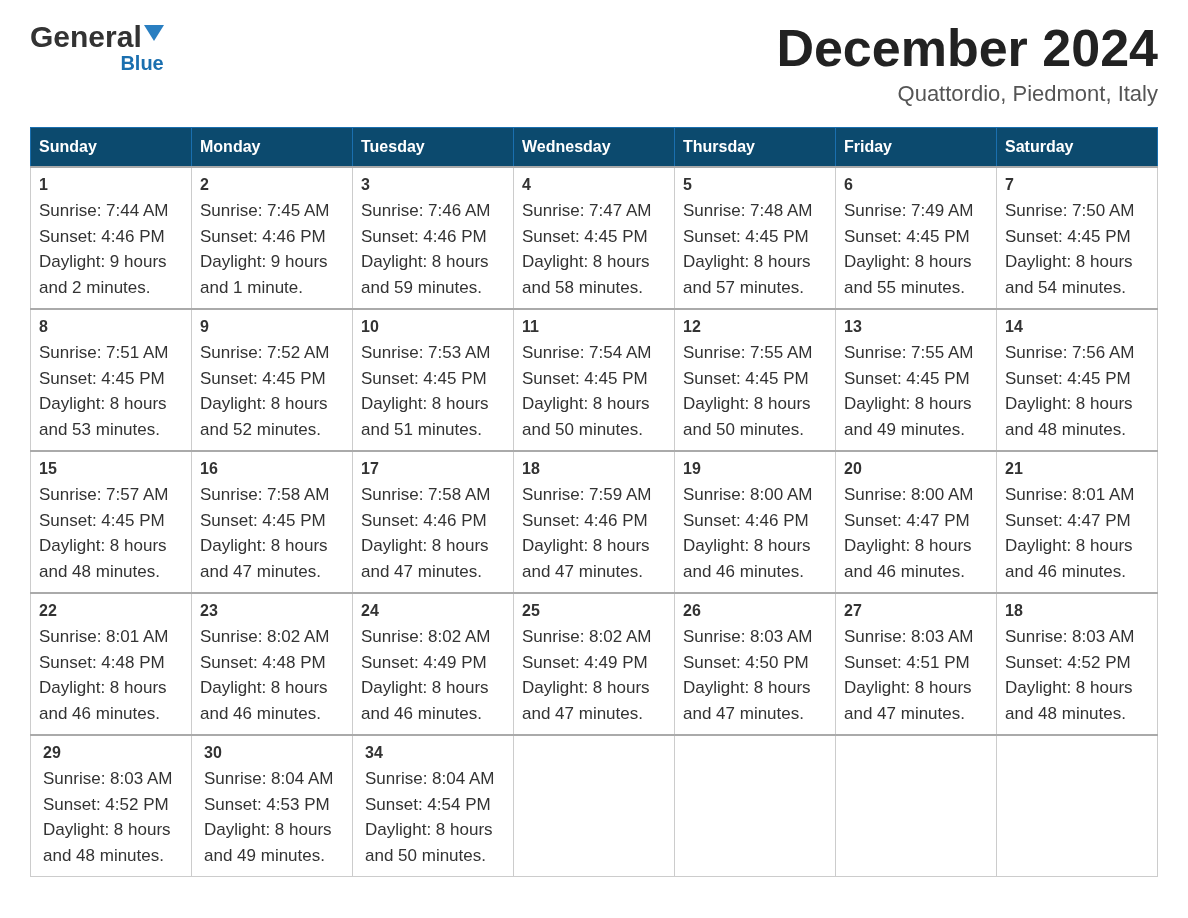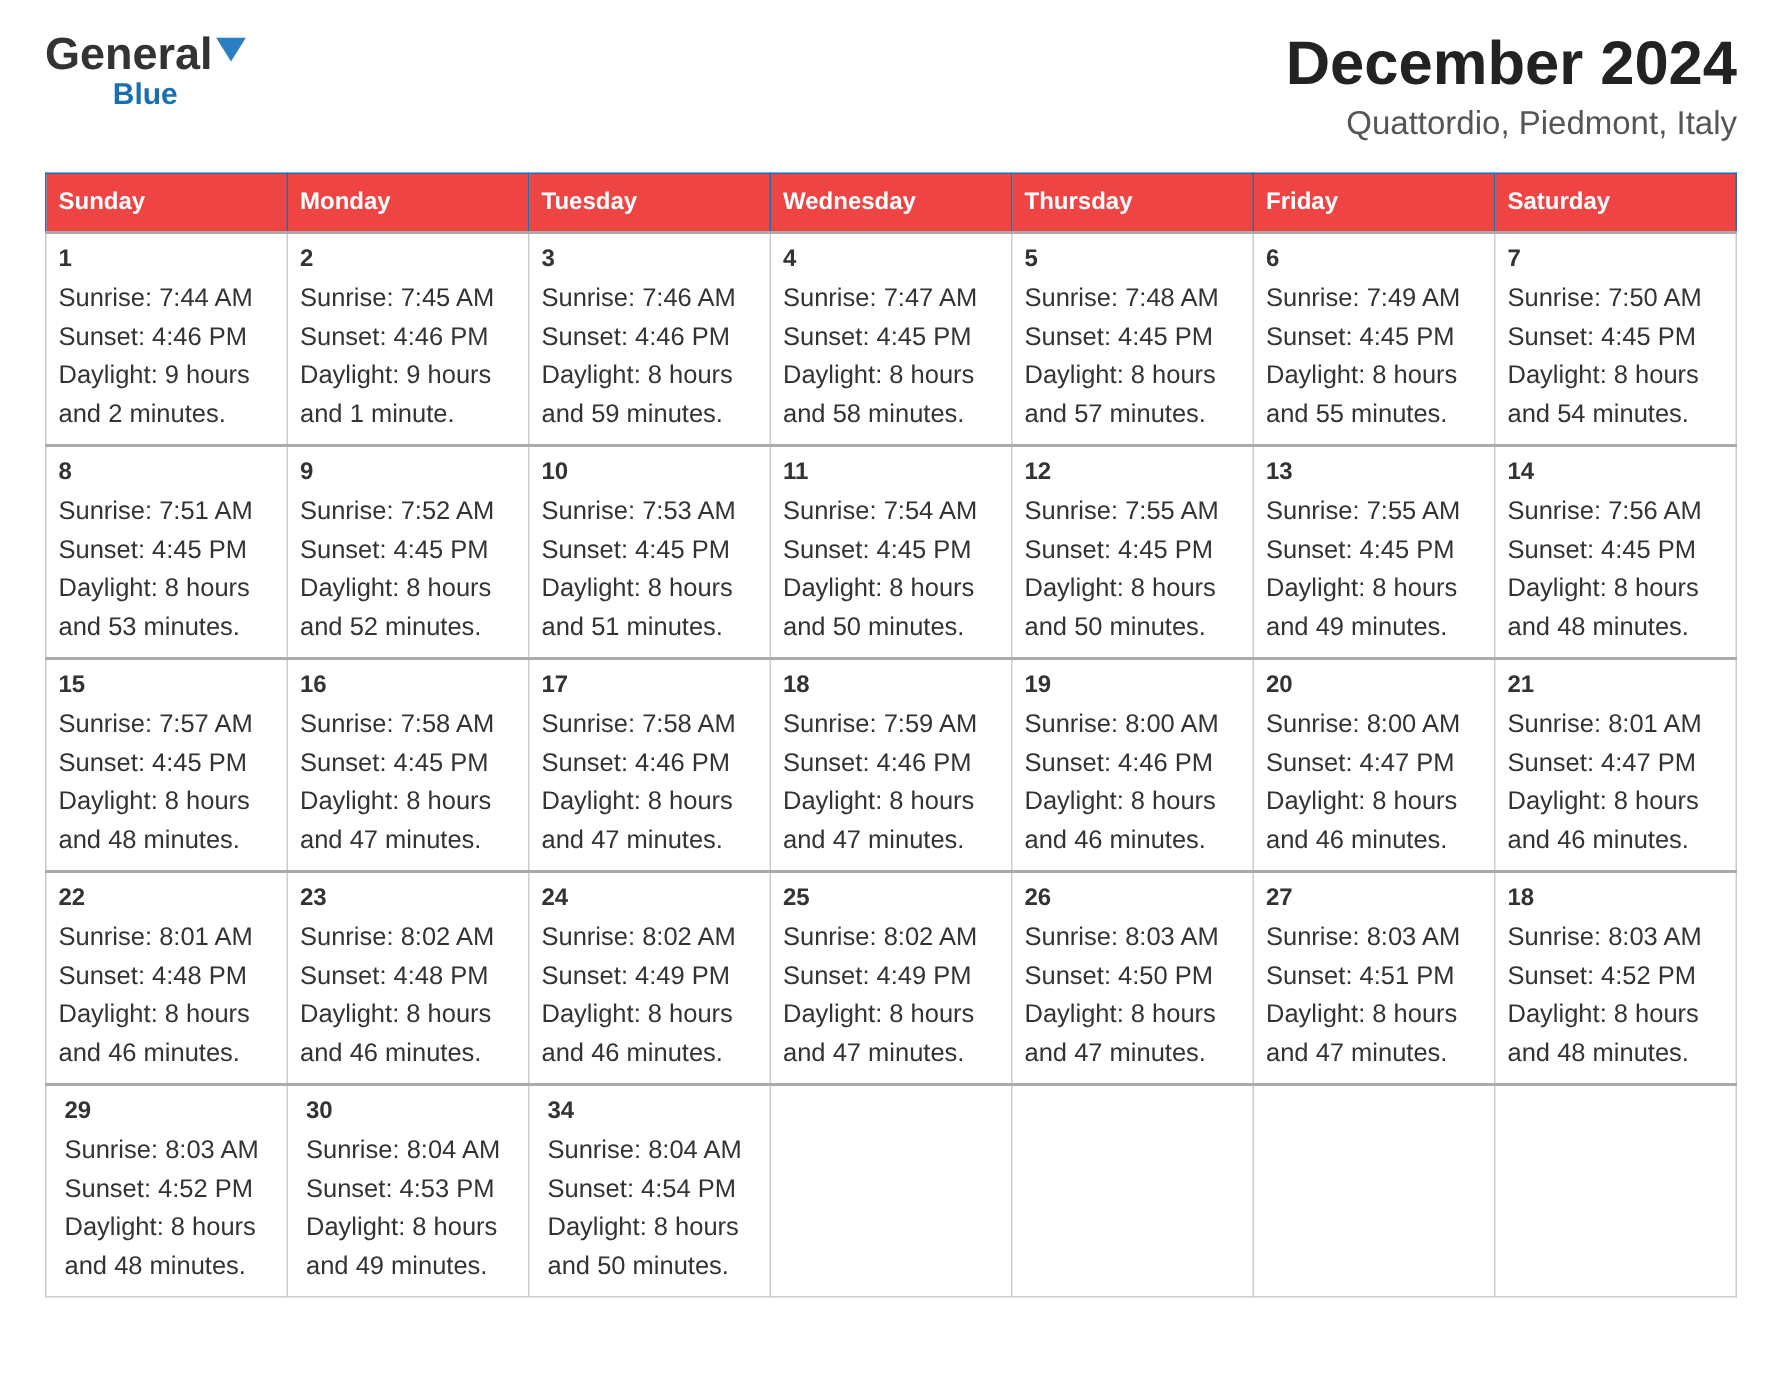--- a/index.html
+++ b/index.html
@@ -12,43 +12,43 @@
     }
     .header {
       display: flex;
       justify-content: space-between;
       align-items: flex-start;
       margin-bottom: 20px;
     }
     .logo {
       display: flex;
       flex-direction: column;
-      align-items: center;
+      align-items: flex-end;
     }
     .title-section {
       text-align: right;
     }
     .month-title {
-      font-size: 41px;
+      font-size: 52px;
       font-weight: bold;
       color: #222;
       line-height: 1.1;
     }
     .location-title {
       font-size: 22px;
       color: #555;
       margin-top: 4px;
     }
     table {
       width: 100%;
       border-collapse: collapse;
       table-layout: fixed;
     }
     thead tr th {
-      background-color: #ef4444;
+      background-color: #0c4a6e;
       color: #fff;
       padding: 10px 8px;
       font-size: 16px;
       font-weight: bold;
       text-align: left;
       border: 1px solid #1a6faf;
     }
     tbody tr td {
       border: 1px solid #ccc;
       padding: 8px 8px;

